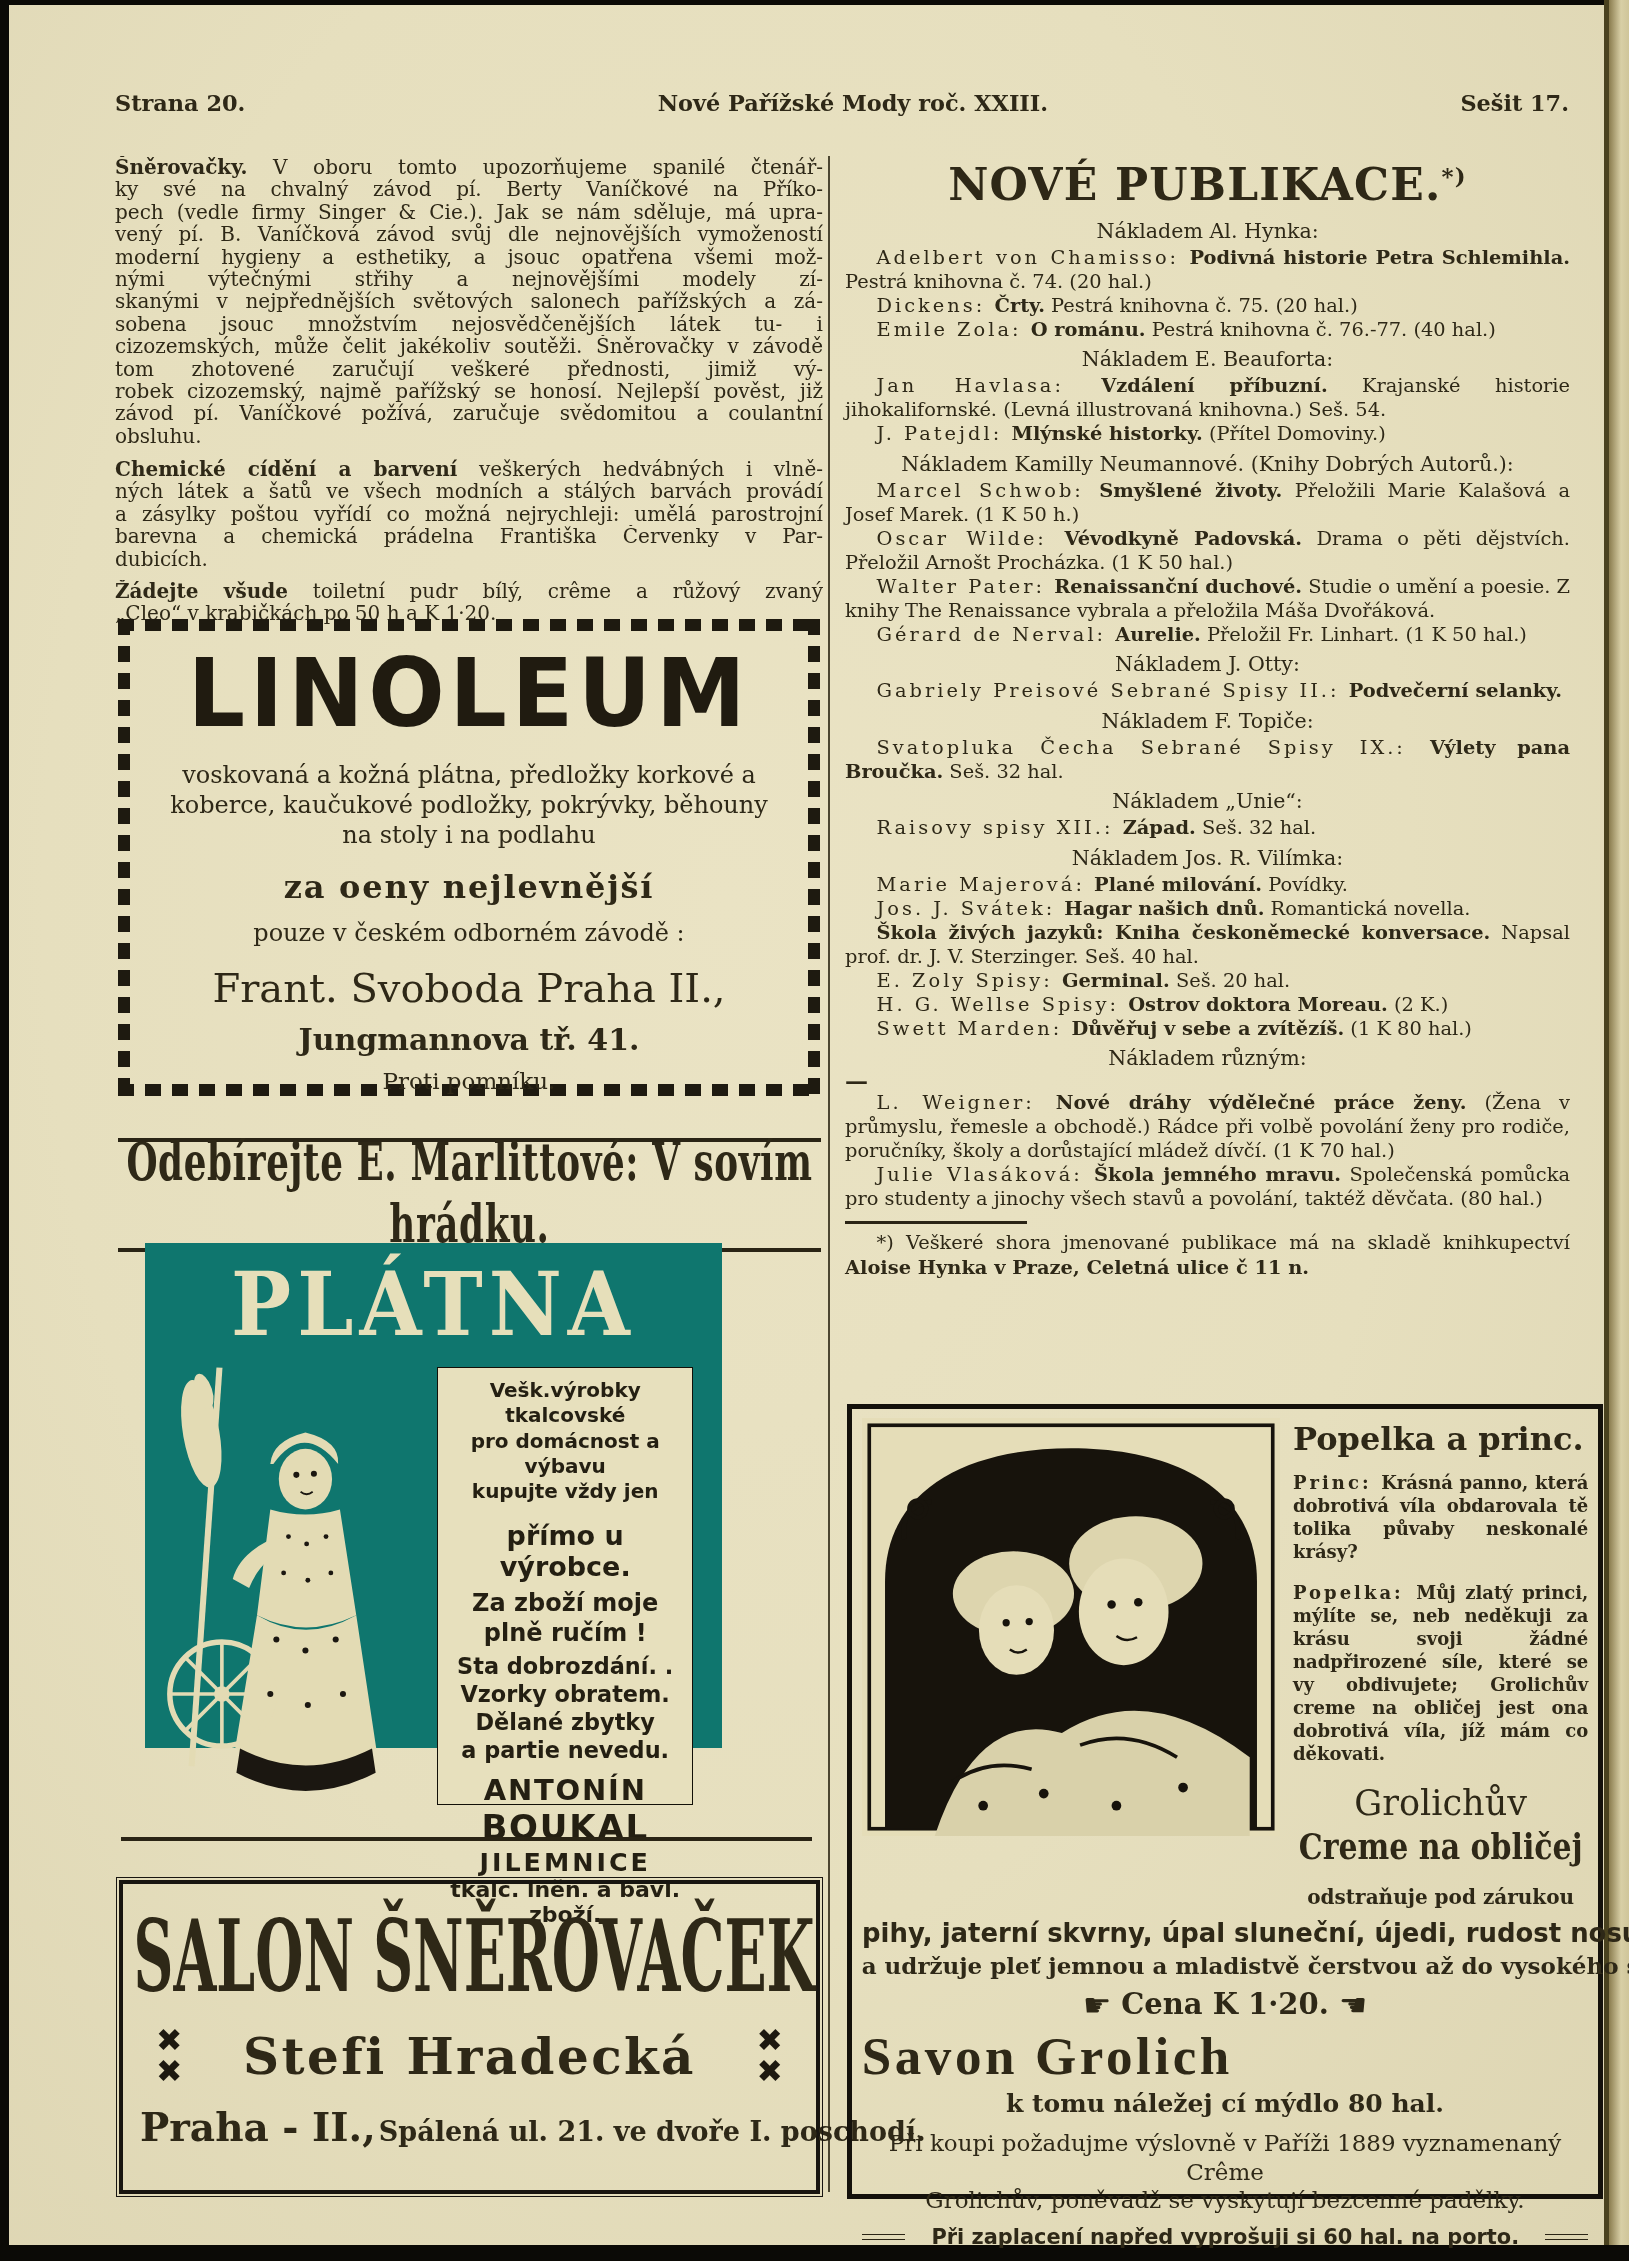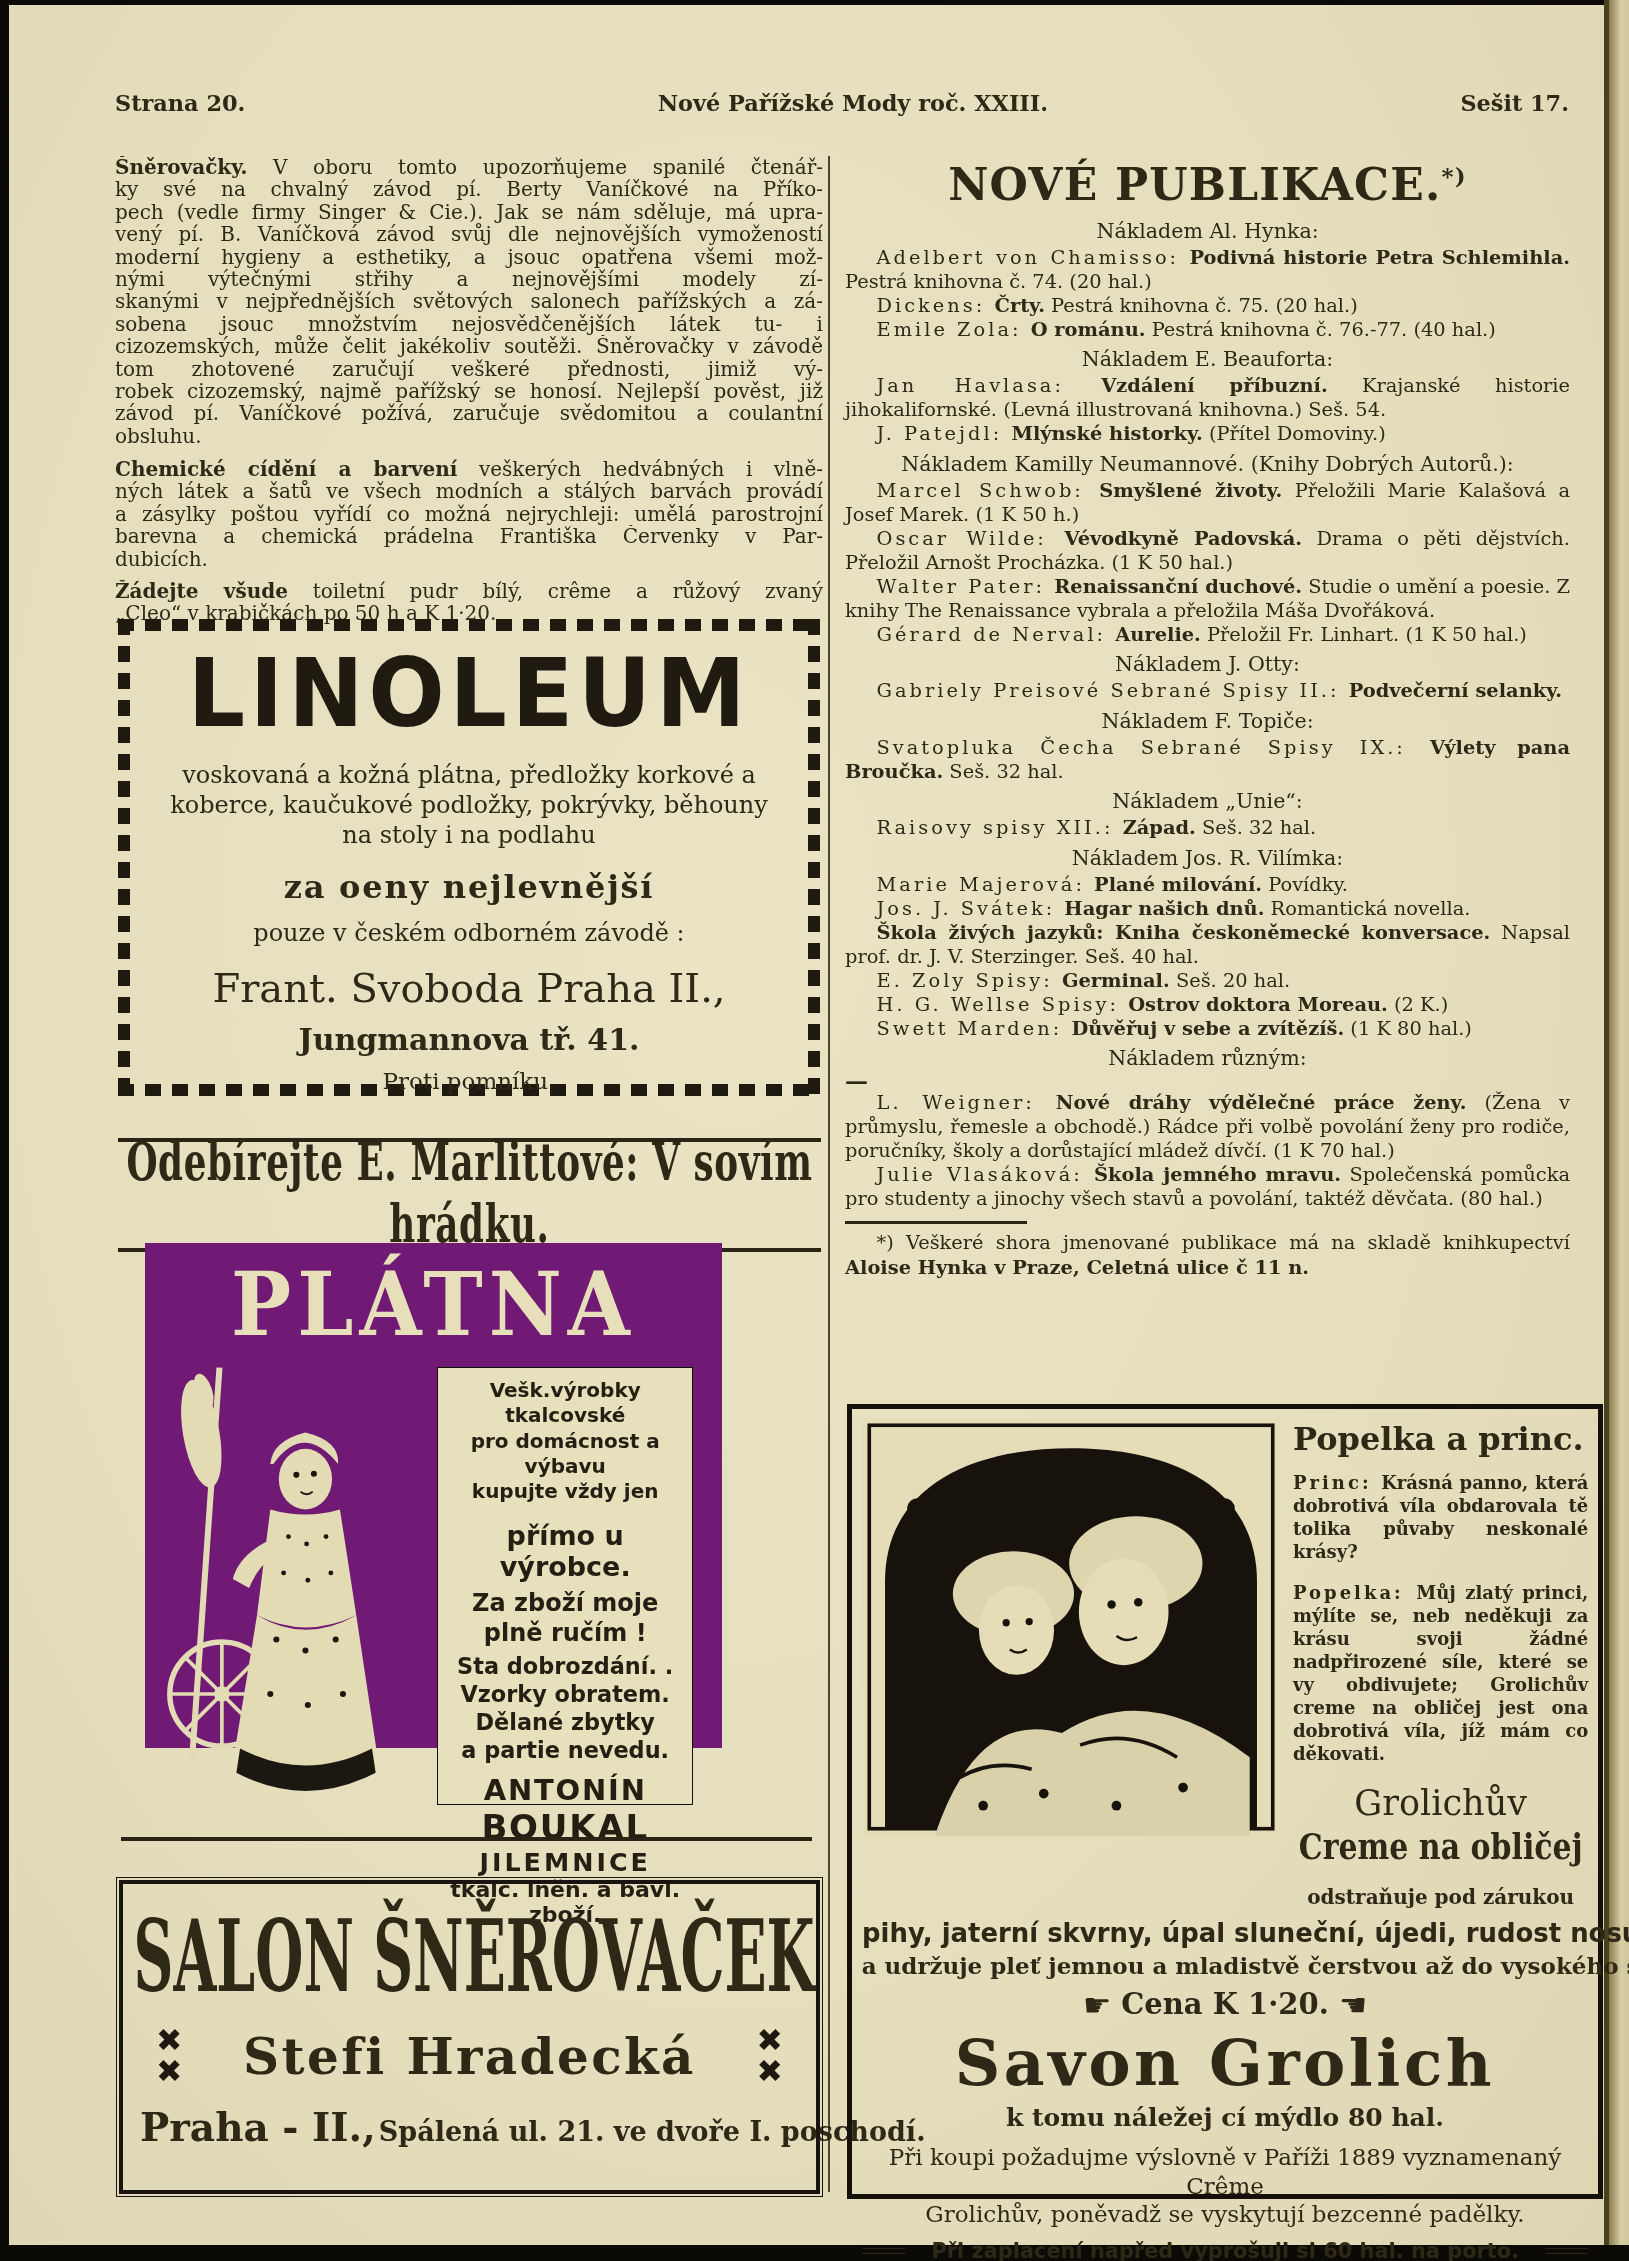--- a/index.html
+++ b/index.html
@@ -40,21 +40,21 @@
   .lino-street{font-size:30px;font-weight:bold;margin-top:11px;}
   .lino-note{font-size:23px;margin-top:11px;}
 
   
   .marl{position:absolute;left:118px;top:1138px;width:703px;border-top:4.2px solid #2a2415;
         border-bottom:4.2px solid #2a2415;padding:8.5px 0 15.8px;text-align:center;}
   .marl-t{display:inline-block;font-size:35px;font-weight:bold;letter-spacing:0.6px;
         transform:scale(1.02,1.5);transform-origin:center;}
 
   
-  .platna{position:absolute;left:145px;top:1243px;width:577px;height:505px;background:#701a75;}
+  .platna{position:absolute;left:145px;top:1243px;width:577px;height:505px;background:#0f766e;}
   .platna-title{color:#e6dfba;font-weight:bold;font-size:80px;letter-spacing:6px;text-align:center;
         padding-top:8.5px;transform:scale(1,1.1);transform-origin:top;}
   .platna-row{position:absolute;left:0;top:112px;right:0;bottom:0;display:flex;}
   .platna-svg{width:285px;height:448px;margin-left:3.6px;}
   .panel{width:242px;height:417px;background:#e7e0bd;border:1.8px solid #121008;margin-left:3.6px;margin-top:12px;
         padding:9.7px 6px;text-align:center;font-family:"DejaVu Sans",sans-serif;color:#241f12;}
   .pn1{font-size:20px;line-height:25.4px;font-weight:bold;}
   .pn2{font-size:27px;line-height:31.5px;font-weight:bold;margin-top:15px;}
   .pn3{font-size:24px;line-height:30px;font-weight:bold;margin-top:4.8px;}
   .pn4{font-size:22.4px;line-height:28px;font-weight:bold;}
@@ -100,21 +100,21 @@
   .gro-h{font-size:32px;font-weight:bold;margin-top:2.4px;}
   .gro-p{font-size:18px;line-height:23px;margin-top:13.3px;text-align:justify;font-weight:600;}
   .gb1{font-size:35px;text-align:center;margin-top:18px;}
   .gb2{font-size:30px;font-weight:bold;text-align:center;margin-top:6px;transform:scale(1,1.15);}
   .gb3{font-size:20px;font-weight:bold;text-align:center;margin-top:20.6px;}
   .claim1{font-size:27px;font-weight:bold;margin-top:8.5px;font-family:"DejaVu Sans",sans-serif;
           transform:scale(0.96,1);transform-origin:left;white-space:nowrap;}
   .claim2{font-size:23px;font-weight:bold;margin-top:3.6px;text-align:center;white-space:nowrap;}
   .priceline{text-align:center;font-size:29px;font-weight:bold;margin-top:6px;}
   .hand{font-family:"DejaVu Sans",sans-serif;font-size:31.5px;position:relative;top:2.4px;}
-  .savon{text-align:center;font-size:63px;font-weight:bold;letter-spacing:3.6px;margin-top:4.8px;}
+  .savon{font-size:53px;font-weight:bold;letter-spacing:3.6px;margin-top:4.8px;font-family:Liberation Serif, serif;}
   .soap{text-align:center;font-size:25px;font-weight:bold;margin-top:3.6px;}
   .warn{text-align:center;font-size:23px;line-height:28.5px;margin-top:11px;}
   .porto{display:flex;align-items:center;gap:11px;margin-top:9.7px;}
   .dblrule{flex:1;height:4.8px;border-top:1.8px solid #2a2415;border-bottom:1.8px solid #2a2415;}
   .porto-t{font-size:22px;font-weight:bold;white-space:nowrap;font-family:"DejaVu Sans",sans-serif;
            transform:scale(0.95,1);}
 </style>
 </head>
 <body>
 

